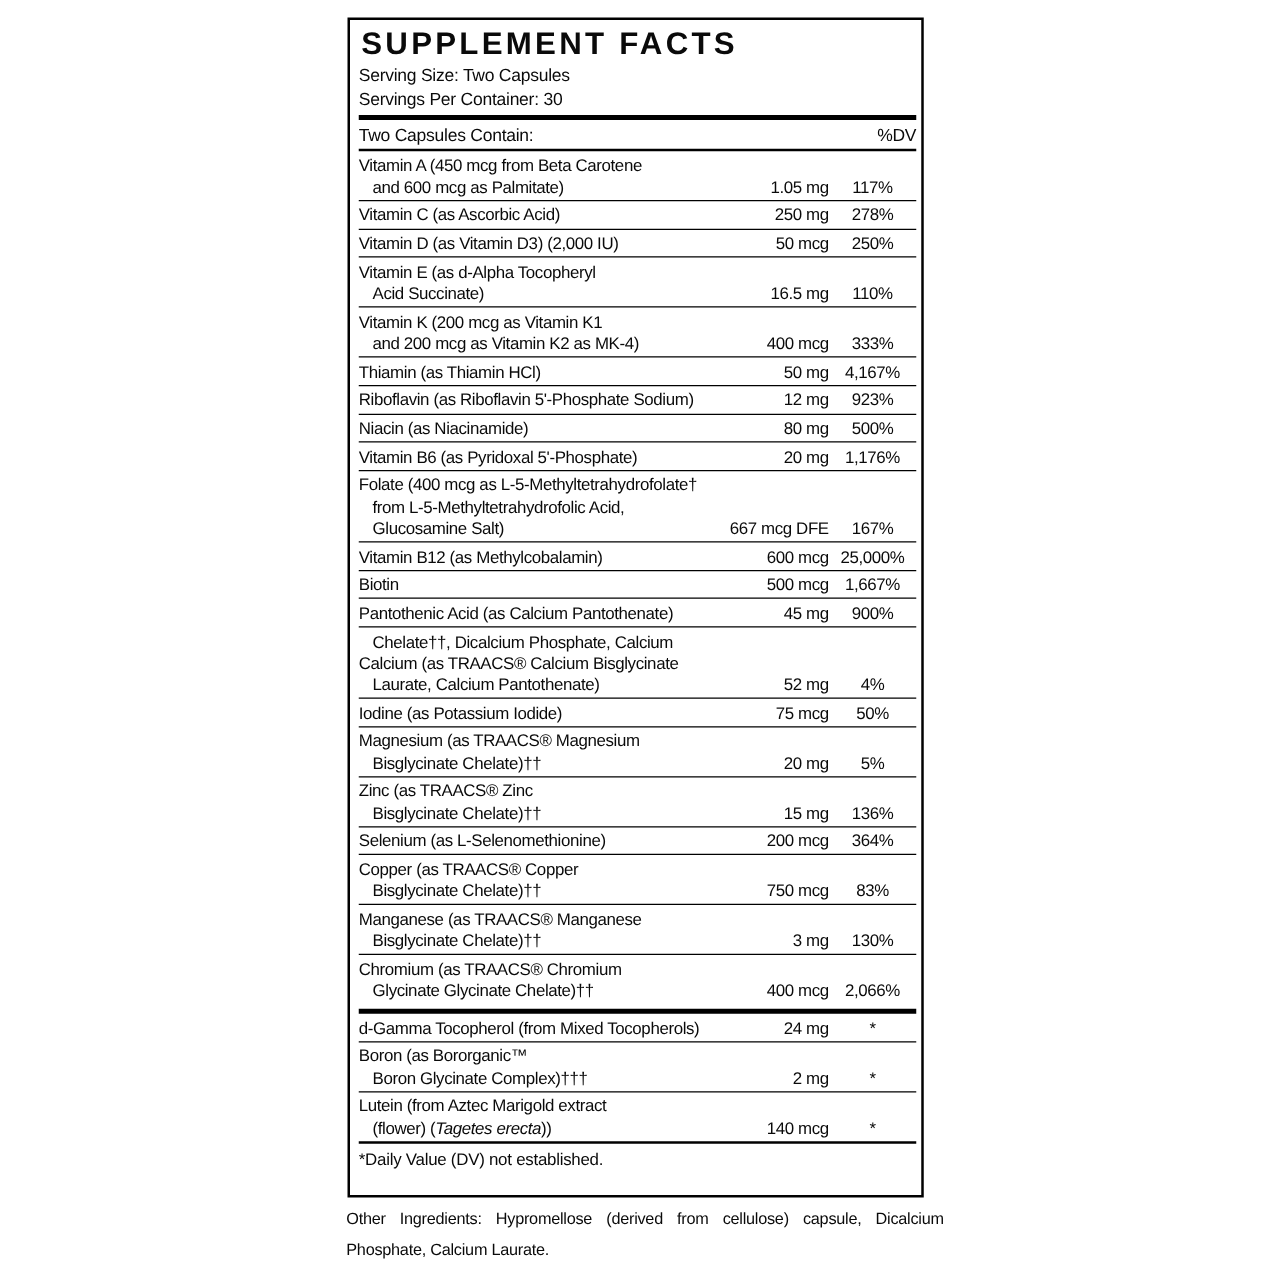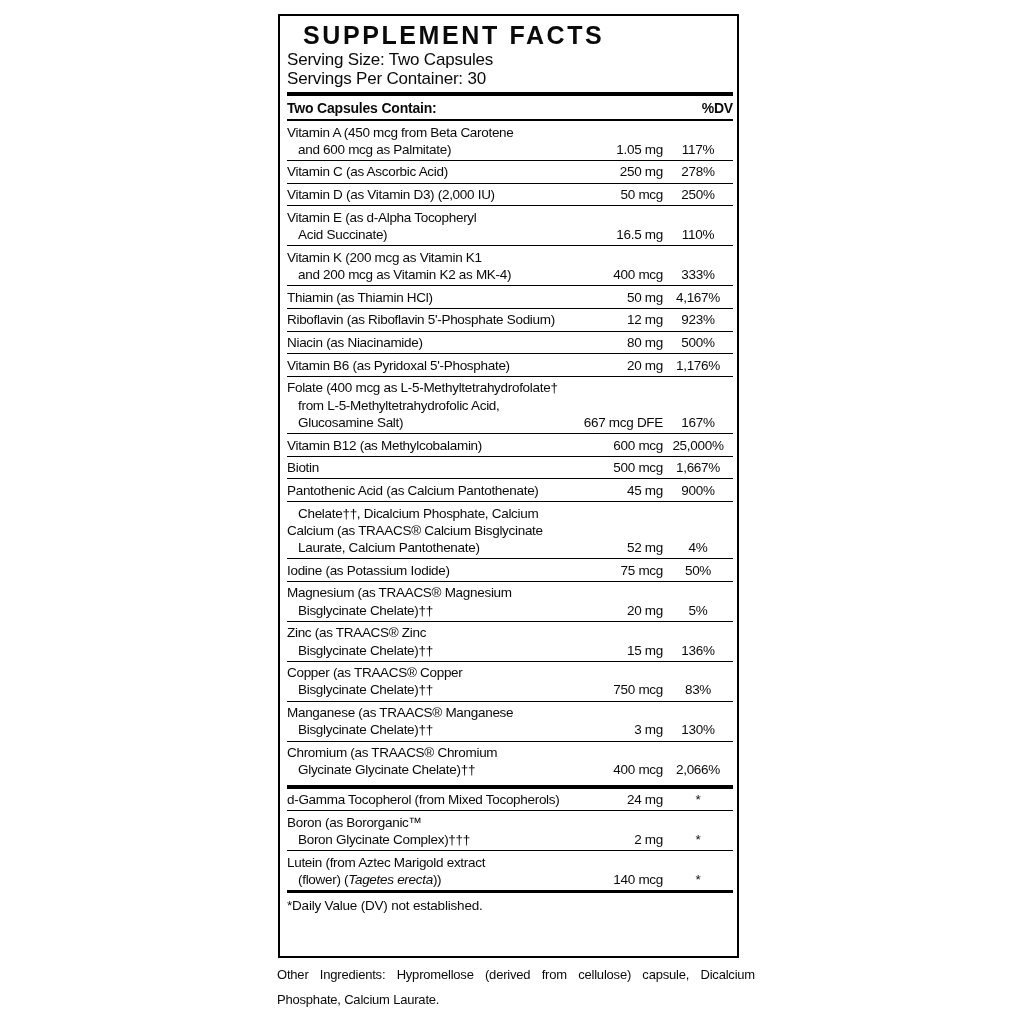--- a/index.html
+++ b/index.html
@@ -15,38 +15,38 @@
 
   .facts-box {
     position: absolute; left: 278px; top: 14px;
     width: 461px; height: 944px;
     border: 2.5px solid #000;
     padding: 5px 4px 0 7px;
     background: #fff;
   }
 
   .panel-title {
-    margin: 0 0 1px 16px;
+    margin: 0 0 1px 2px;
     font-size: 25px; font-weight: 800;
     letter-spacing: 2.6px;
     line-height: 29px;
     white-space: nowrap;
   }
   .serving-line {
-    font-size: 17px; line-height: 18.5px;
+    font-size: 14px; line-height: 18.5px;
     letter-spacing: -0.2px; white-space: nowrap;
   }
 
   .bar { background: #000; }
   .bar-thick { height: 4px; margin: 4px 0 0 0; }
   .bar-med   { height: 2.5px; margin: 0; }
 
   .colhead {
     display: flex; justify-content: space-between; align-items: baseline;
-    font-size: 14px; font-weight: 700;
+    font-size: 14px; font-weight: 400;
     padding: 3.5px 0 3px 0; letter-spacing: -0.2px;
   }
 
   .rows { width: 100%; }
   .row { padding: 2.5px 0 2px 0; }
   .rows .row + .row { border-top: 1.5px solid #000; }
 
   .line { display: flex; align-items: baseline; }
   .nm {
     flex: 1; min-width: 0;
@@ -240,20 +240,27 @@
           <div class="line">
             <span class="nm">Zinc (as TRAACS® Zinc</span>
           </div>
           <div class="line cont last">
             <span class="nm">Bisglycinate Chelate)††</span>
             <span class="amt">15 mg</span>
             <span class="dv">136%</span>
           </div>
         </div>
         <div class="row">
+          <div class="line last">
+            <span class="nm">Selenium (as L-Selenomethionine)</span>
+            <span class="amt">200 mcg</span>
+            <span class="dv">364%</span>
+          </div>
+        </div>
+        <div class="row">
           <div class="line">
             <span class="nm">Copper (as TRAACS® Copper</span>
           </div>
           <div class="line cont last">
             <span class="nm">Bisglycinate Chelate)††</span>
             <span class="amt">750 mcg</span>
             <span class="dv">83%</span>
           </div>
         </div>
         <div class="row">

